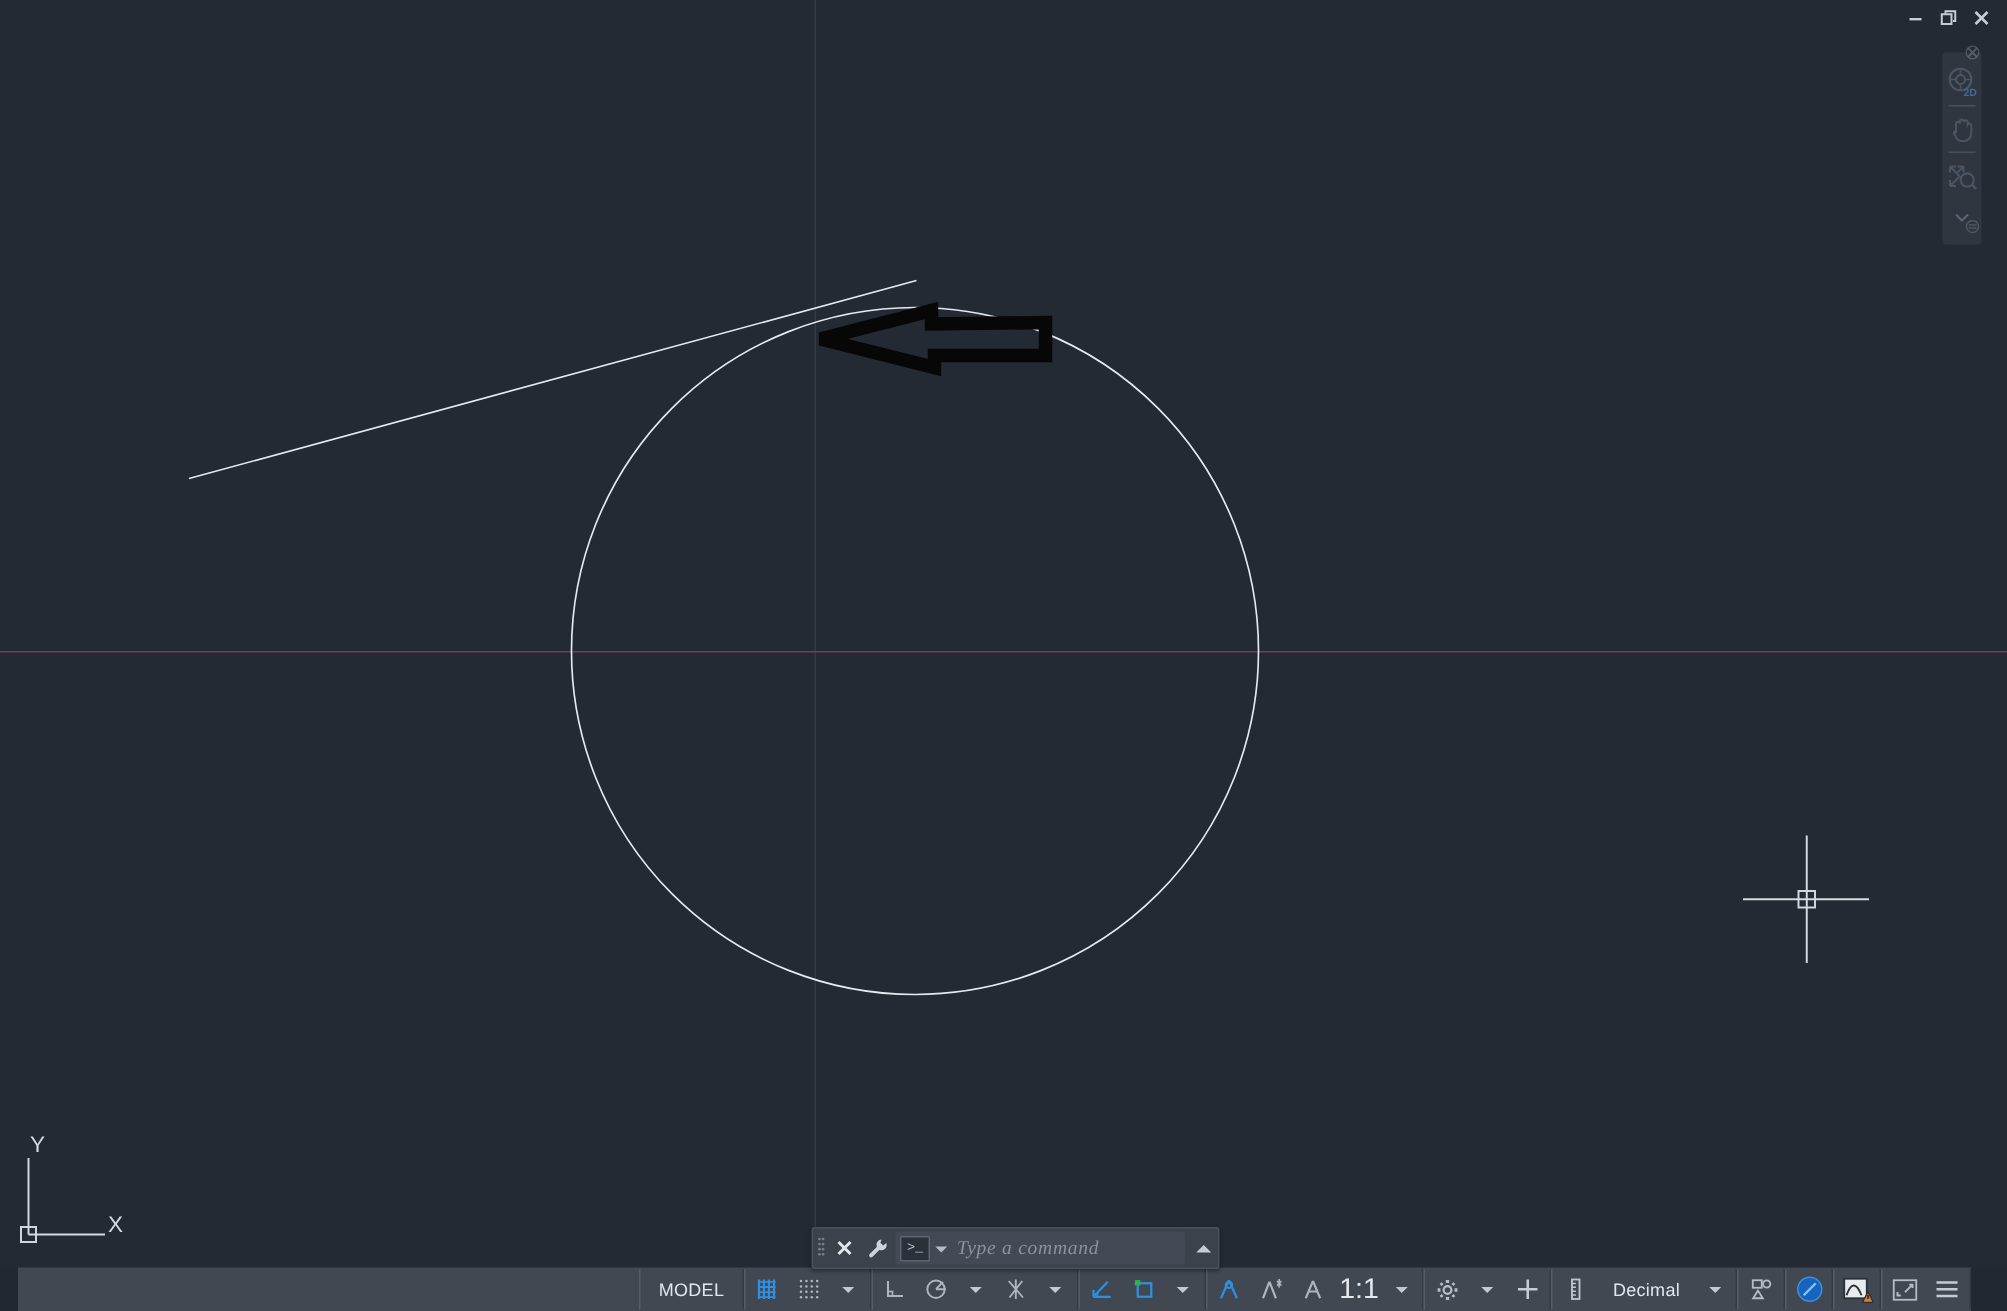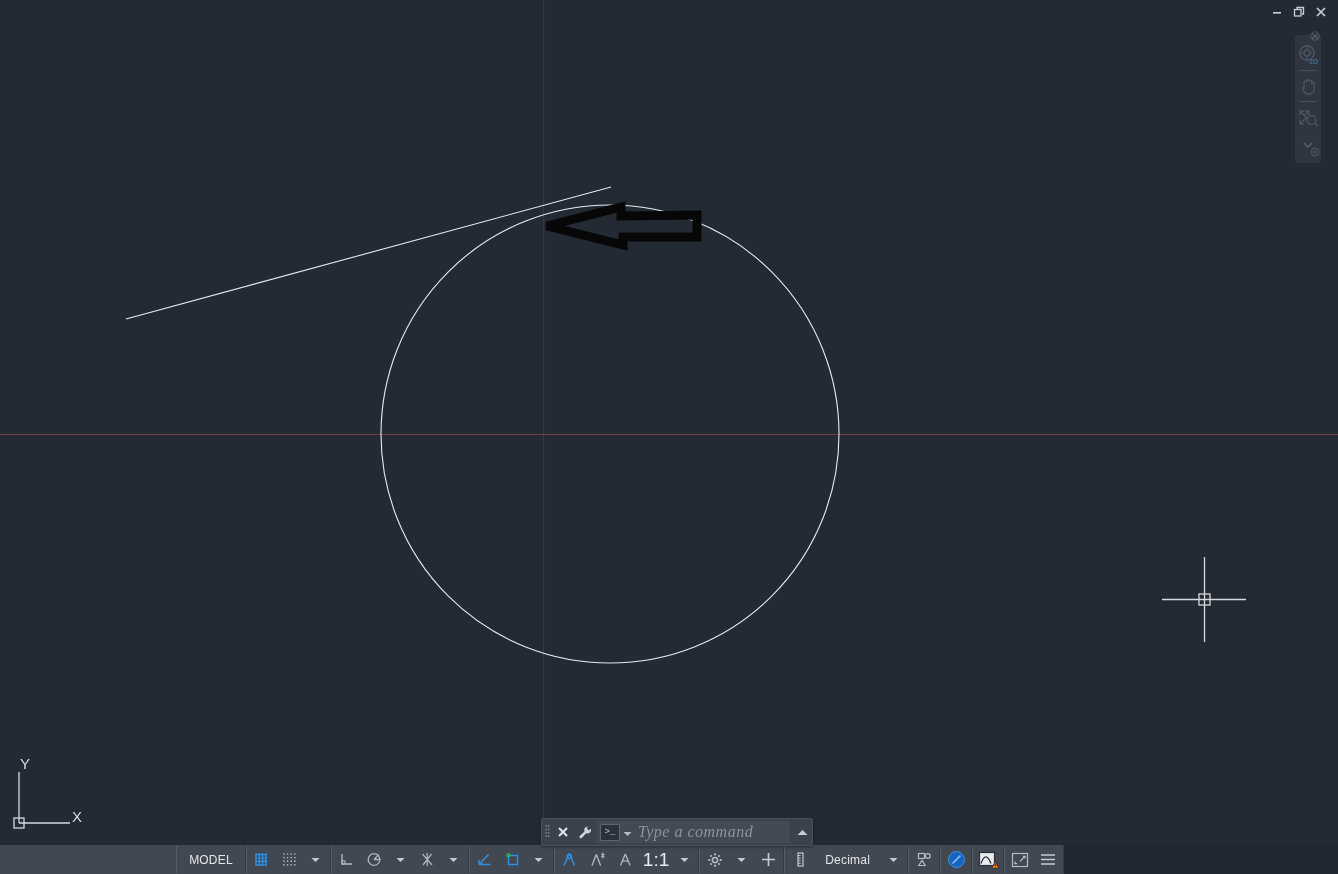--- a/index.html
+++ b/index.html
@@ -126,36 +126,36 @@
     cursor: pointer;
   }
   #cl-prompt-caret { margin: 0 4px 0 3px; cursor:pointer; }
   #cl-input {
     width: 150px;
     background: transparent;
     border: none;
     outline: none;
     color: #84cc16;
     font-style: italic;
-    font-size: 16px;
+    font-size: 13px;
     font-family: "Liberation Serif", serif;
     letter-spacing: .5px;
   }
   #cl-input::placeholder { color: #8b939e; font-style: italic; }
   #cl-expand {
     width: 20px; height:24px;
     display:flex; align-items:center; justify-content:center;
     cursor:pointer;
   }
 
   
   #statusbar {
     position: absolute;
-    left: 0; bottom: 0;
-    width: 1064px;
+    left: 12px; bottom: 0;
+    width: 1302px;
     height: 29px;
     background: #414852;
     display: flex;
     align-items: center;
     justify-content: flex-end;
     z-index: 20;
   }
   .sb-group {
     display: flex;
     align-items: center;

